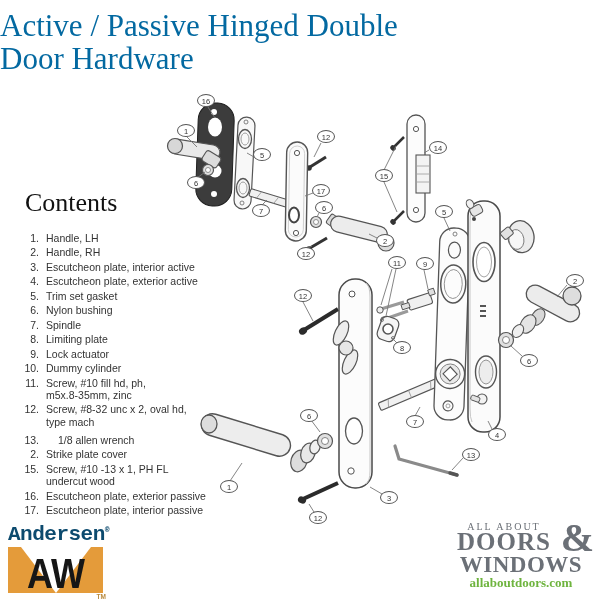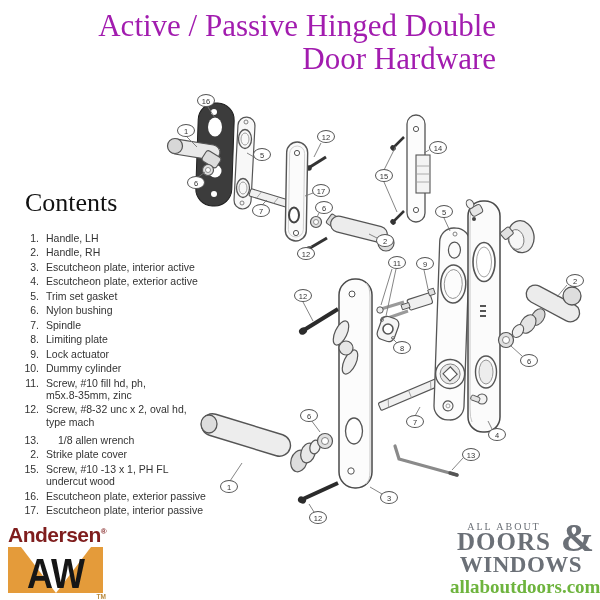--- a/index.html
+++ b/index.html
@@ -1,57 +1,57 @@
 <!DOCTYPE html>
 <html><head>
 <meta charset="utf-8">
 <style>
   html,body{margin:0;padding:0;background:#ffffff;}
   .page{position:relative;width:600px;height:600px;background:#ffffff;overflow:hidden;
         font-family:"Liberation Sans",sans-serif;color:#2e2e2e;}
 
   
-  .title{position:absolute;left:0;top:10px;width:496px;text-align:right;
+  .title{position:absolute;left:0;top:10px;width:496px;text-align:left;
          font-family:"Liberation Serif",serif;font-size:31px;line-height:1.06;
-         color:#a21caf;white-space:pre-line;}
+         color:#0369a1;white-space:pre-line;}
 
   
   .contents{position:absolute;left:21px;top:188px;width:212px;}
   .contents h2{margin:0 0 14px 4px;font-family:"Liberation Serif",serif;font-size:26px;
                font-weight:400;color:#111;}
   .clist{list-style:none;margin:0;padding:0;}
   .clist li{display:flex;margin-bottom:2.2px;font-size:10.5px;line-height:1.17;color:#333;}
   .clist li.gap{margin-top:6px;gap:12px;}
   .clist .num{width:18px;text-align:right;flex:none;}
   .clist .txt{padding-left:7px;white-space:pre-line;}
 
   
   .diagram{position:absolute;left:0;top:0;width:600px;height:600px;}
   .co{position:absolute;width:18px;height:13px;border:1px solid #555;border-radius:50%;
       background:#fff;font-size:7.5px;line-height:13px;text-align:center;color:#333;
       box-sizing:border-box;z-index:4;}
 
   
   .andersen{position:absolute;left:8px;top:524px;width:112px;z-index:5;}
-  .andersen-name{font-family:Liberation Sans, sans-serif;font-weight:700;font-size:21px;
-                 letter-spacing:-0.5px;color:#7f1d1d;line-height:1;}
+  .andersen-name{font-family:Liberation Mono, monospace;font-weight:700;font-size:21px;
+                 letter-spacing:-0.5px;color:#0c4a6e;line-height:1;}
   .andersen-name sup{font-size:8px;vertical-align:8px;}
   .andersen-mark{margin-top:2px;}
   .andersen-tm{position:absolute;right:14px;bottom:-3px;font-size:6.5px;color:#b98a3e;
                font-weight:700;}
 
   
   .aad{position:absolute;right:8px;top:522px;width:142px;z-index:5;
        font-family:"Liberation Serif",serif;color:#6b7077;text-align:center;}
   .aad-top{position:relative;padding-right:34px;}
   .aad-allabout{font-size:10px;letter-spacing:2px;line-height:1;}
   .aad-doors{font-size:25px;font-weight:700;letter-spacing:1px;line-height:0.82;font-family:Liberation Serif, serif;}
   .aad-amp{position:absolute;right:-2px;top:-4px;font-size:40px;font-weight:700;line-height:1;}
   .aad-windows{font-size:23px;font-weight:700;letter-spacing:0.5px;line-height:1.0;}
-  .aad-url{font-size:19px;font-weight:700;color:#6EB43E;line-height:1.15;}
+  .aad-url{font-size:13px;font-weight:700;color:#6EB43E;line-height:1.15;}
 </style>
 </head>
 <body>
 
 <div class="page">
 
   <div class="title">Active / Passive Hinged Double
 Door Hardware</div>
 
   <div class="contents">

